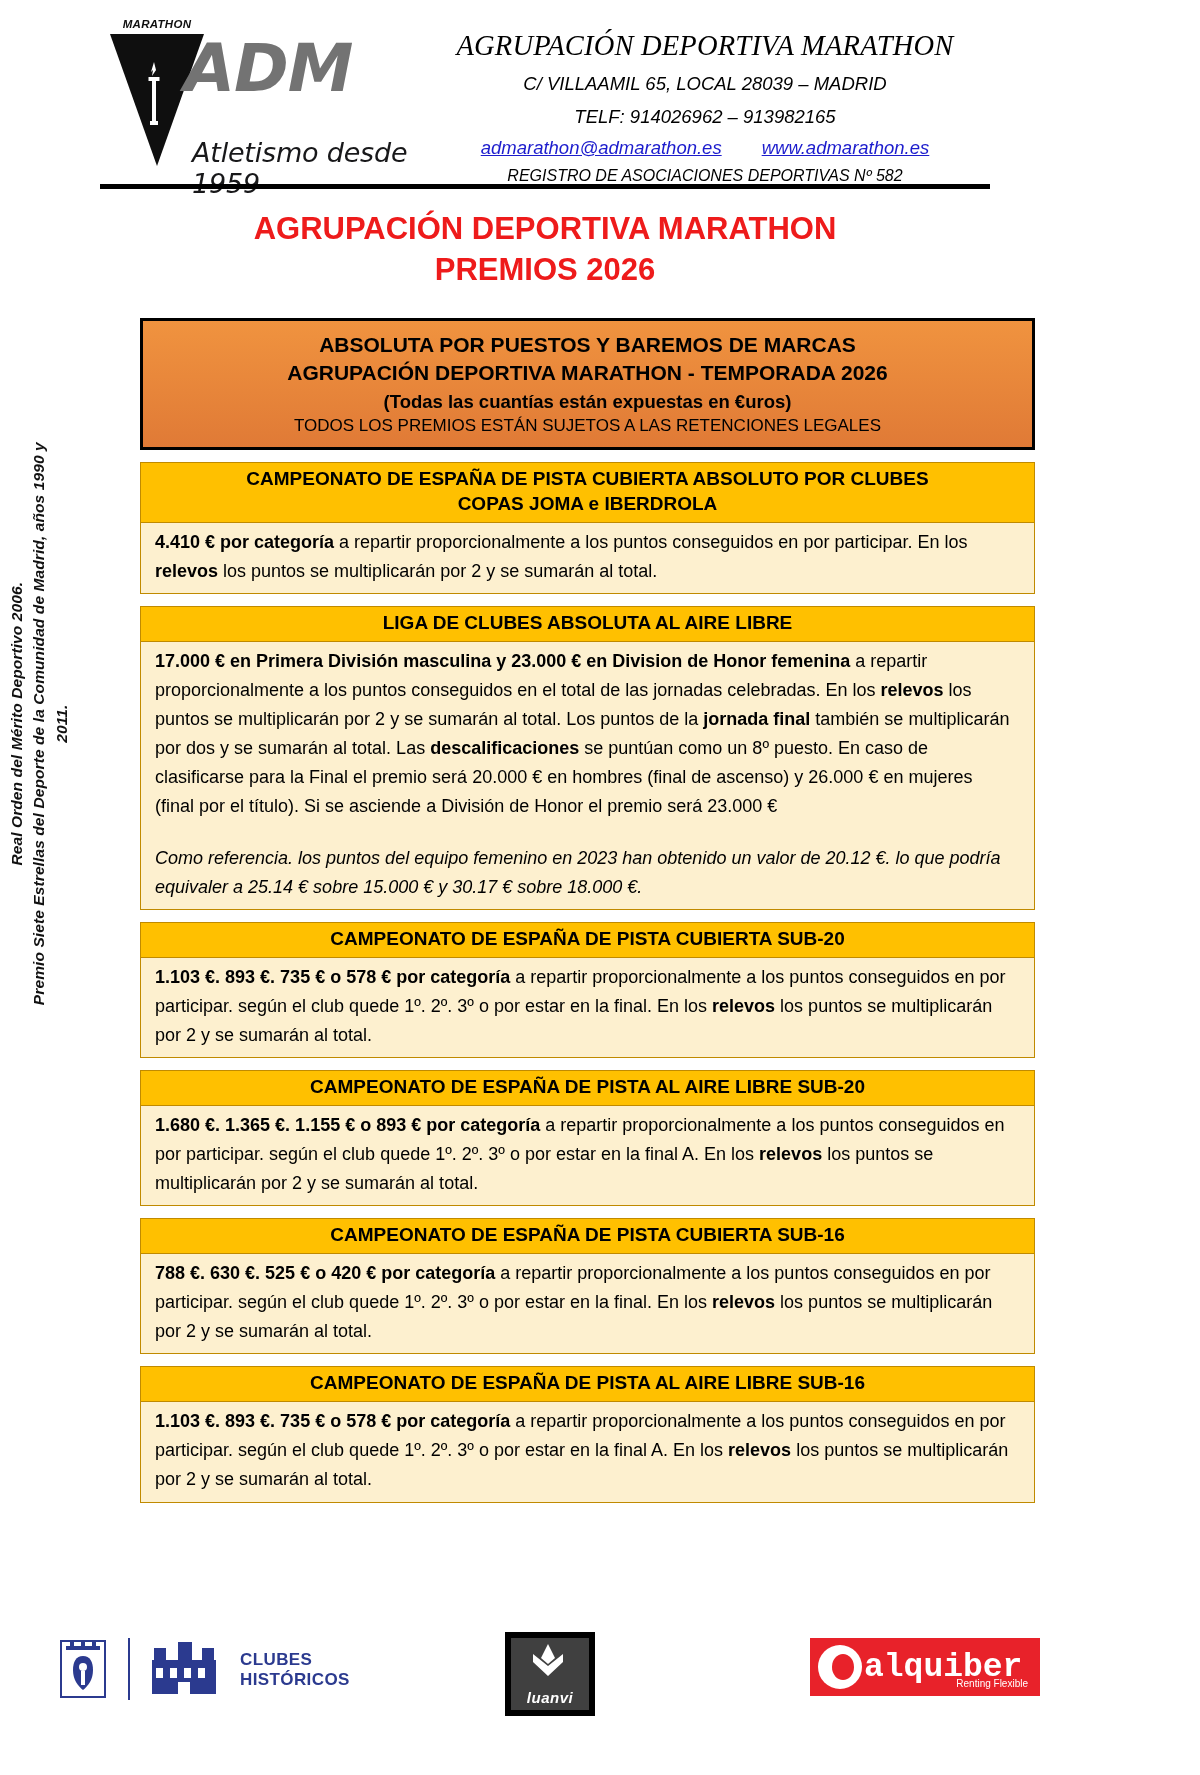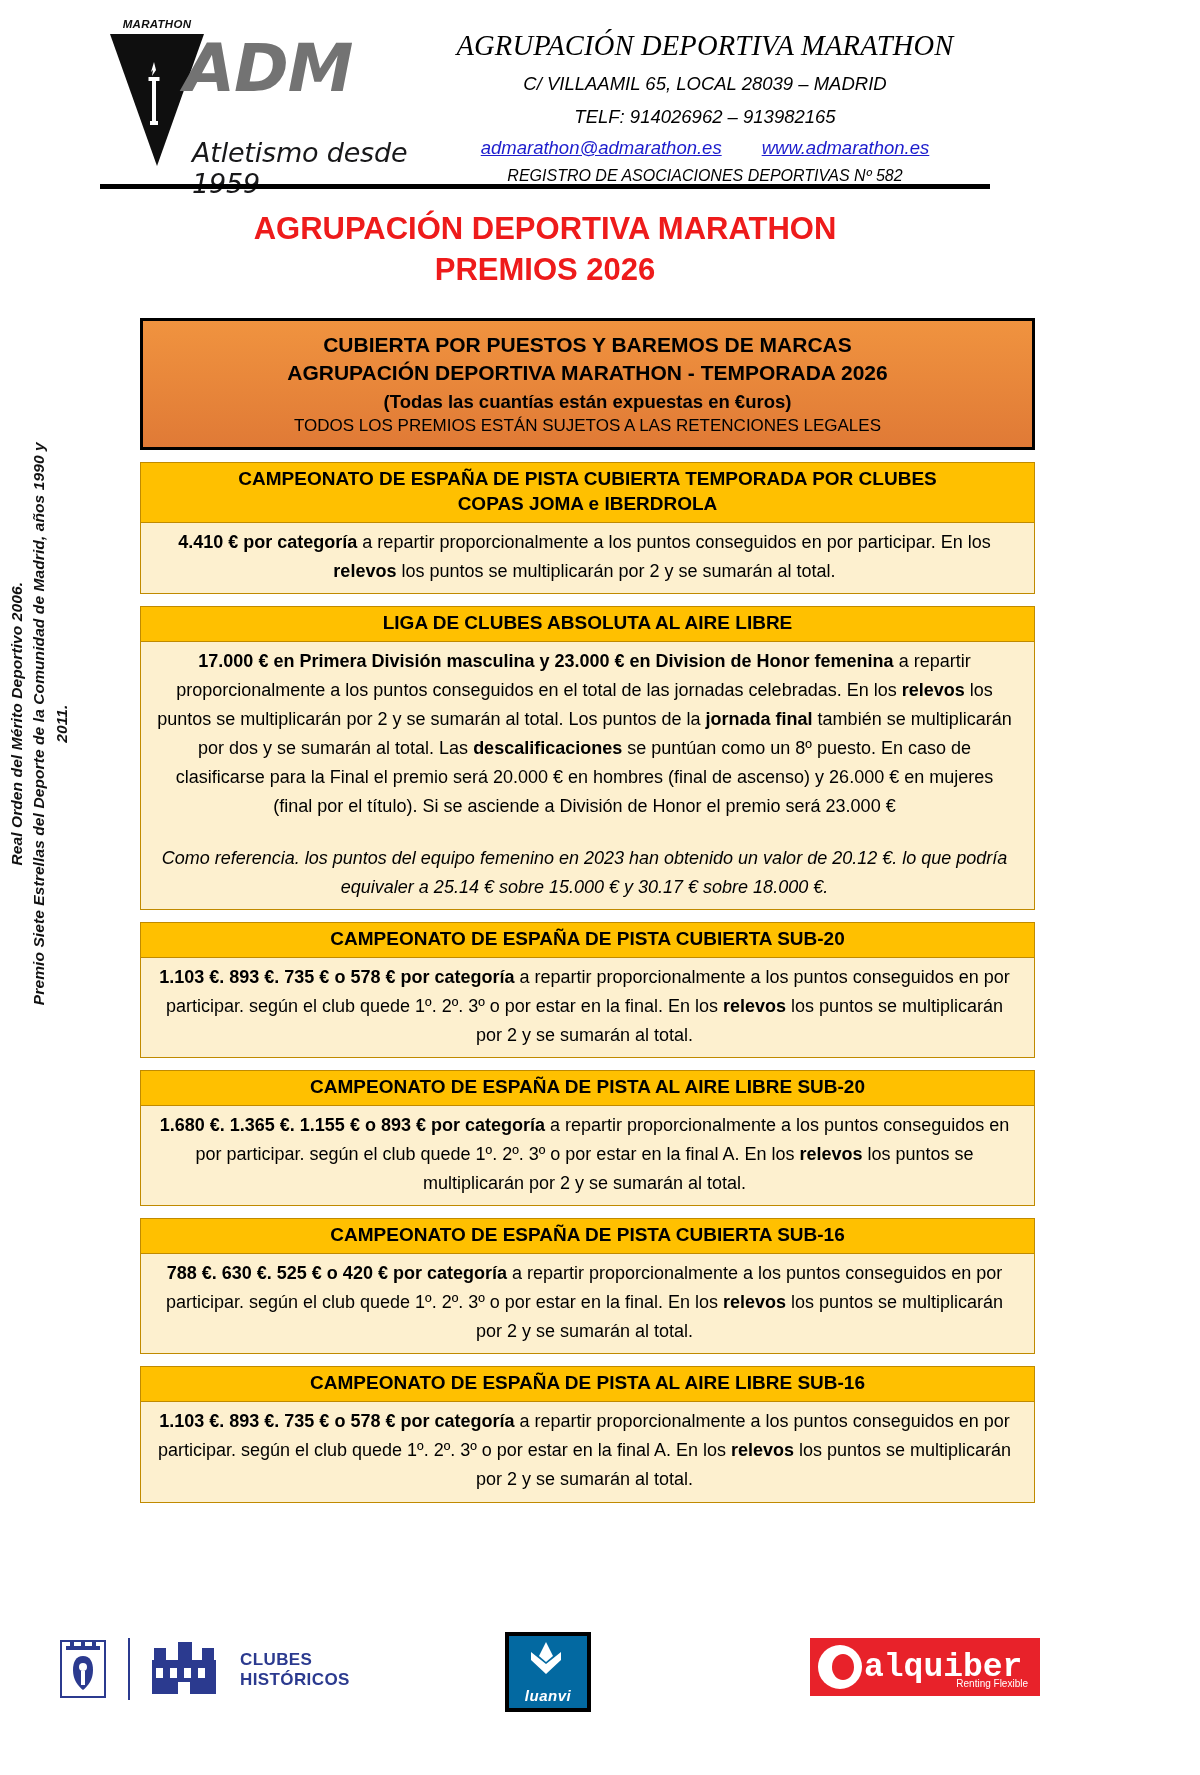--- a/index.html
+++ b/index.html
@@ -214,21 +214,21 @@
     font-weight: bold;
     color: #000;
     padding: 4px 10px 5px 10px;
     line-height: 1.3;
     box-sizing: border-box;
   }
   .sec-body {
     background: #fdf0cf;
     border: 1.5px solid #c08a00;
     border-top: none;
-    text-align: center;
+    text-align: left;
     font-size: 18px;
     line-height: 1.62;
     color: #000;
     padding: 5px 20px 7px 14px;
     box-sizing: border-box;
   }
   .sec-body b { font-weight: bold; }
   .sec-body .italic-note {
     font-style: italic;
     display: block;
@@ -275,22 +275,22 @@
     color: #2b3a8f;
     line-height: 1.2;
     letter-spacing: 0.4px;
   }
   .f-luanvi {
     position: absolute;
     left: 505px;
     top: 2px;
     width: 78px;
     height: 72px;
-    background: #0369a1;
-    border: 4px solid #000000;
+    background: #404040;
+    border: 6px solid #000000;
   }
   .f-luanvi .lv-word {
     position: absolute;
     left: 0; right: 0; bottom: 4px;
     text-align: center;
     color: #ffffff;
     font-size: 15px;
     font-weight: bold;
     font-style: italic;
     letter-spacing: 0.5px;
@@ -376,29 +376,29 @@
   <div class="rule"></div>
 
   <div class="doc-title">
     <div>AGRUPACIÓN DEPORTIVA MARATHON</div>
     <div>PREMIOS 2026</div>
   </div>
 
   <div class="content">
 
     <div class="banner">
-      <div class="b1">CUBIERTA POR PUESTOS Y BAREMOS DE MARCAS</div>
+      <div class="b1">ABSOLUTA POR PUESTOS Y BAREMOS DE MARCAS</div>
       <div class="b2">AGRUPACIÓN DEPORTIVA MARATHON - TEMPORADA 2026</div>
       <div class="b3">(Todas las cuantías están expuestas en €uros)</div>
       <div class="b4">TODOS LOS PREMIOS ESTÁN SUJETOS A LAS RETENCIONES LEGALES</div>
     </div>
 
     <div class="section">
       <div class="sec-head">
-        <div>CAMPEONATO DE ESPAÑA DE PISTA CUBIERTA TEMPORADA POR CLUBES</div>
+        <div>CAMPEONATO DE ESPAÑA DE PISTA CUBIERTA ABSOLUTO POR CLUBES</div>
         <div>COPAS JOMA e IBERDROLA</div>
       </div>
       <div class="sec-body"><b>4.410 € por categoría</b><span> a repartir proporcionalmente a los puntos conseguidos en por participar. En los </span><b>relevos</b><span> los puntos se multiplicarán por 2 y se sumarán al total.</span></div>
     </div>
 
     <div class="section">
       <div class="sec-head">
         <div>LIGA DE CLUBES ABSOLUTA AL AIRE LIBRE</div>
       </div>
       <div class="sec-body"><b>17.000 € en Primera División masculina y 23.000 € en Division de Honor femenina</b><span> a repartir proporcionalmente a los puntos conseguidos en el total de las jornadas celebradas. En los </span><b>relevos</b><span> los puntos se multiplicarán por 2 y se sumarán al total. Los puntos de la </span><b>jornada final</b><span> también se multiplicarán por dos y se sumarán al total. Las </span><b>descalificaciones</b><span> se puntúan como un 8º puesto. En caso de clasificarse para la Final el premio será 20.000 € en hombres (final de ascenso) y 26.000 € en mujeres (final por el título). Si se asciende a División de Honor el premio será 23.000 €</span><span class="italic-note">Como referencia. los puntos del equipo femenino en 2023 han obtenido un valor de 20.12 €. lo que podría equivaler a 25.14 € sobre 15.000 € y 30.17 € sobre 18.000 €.</span></div>

